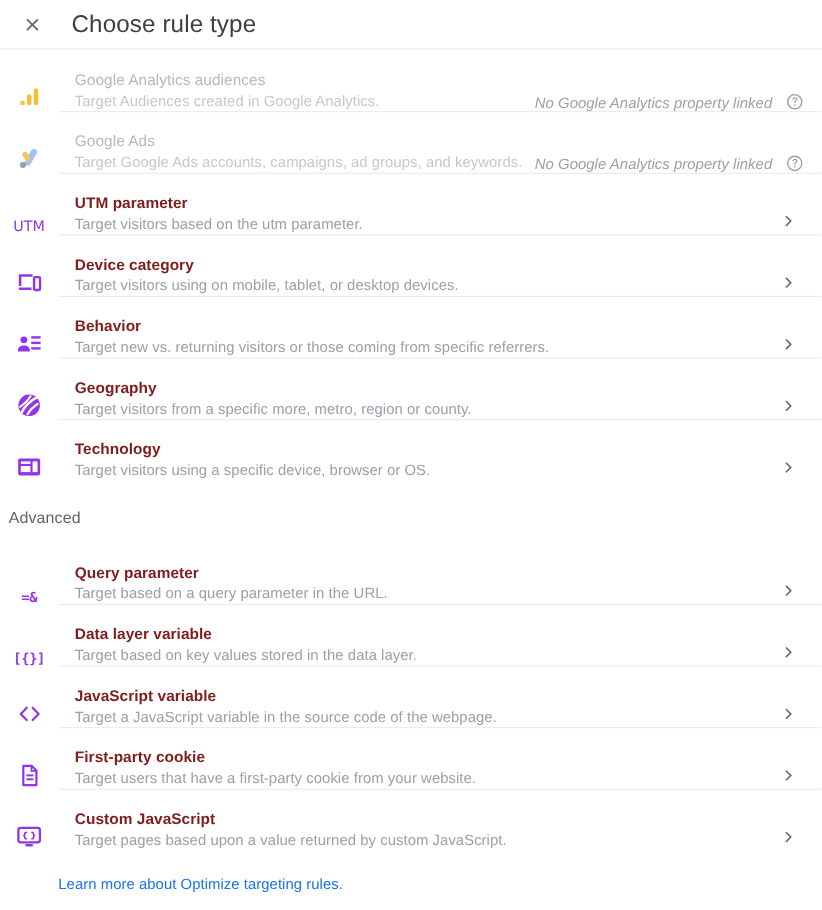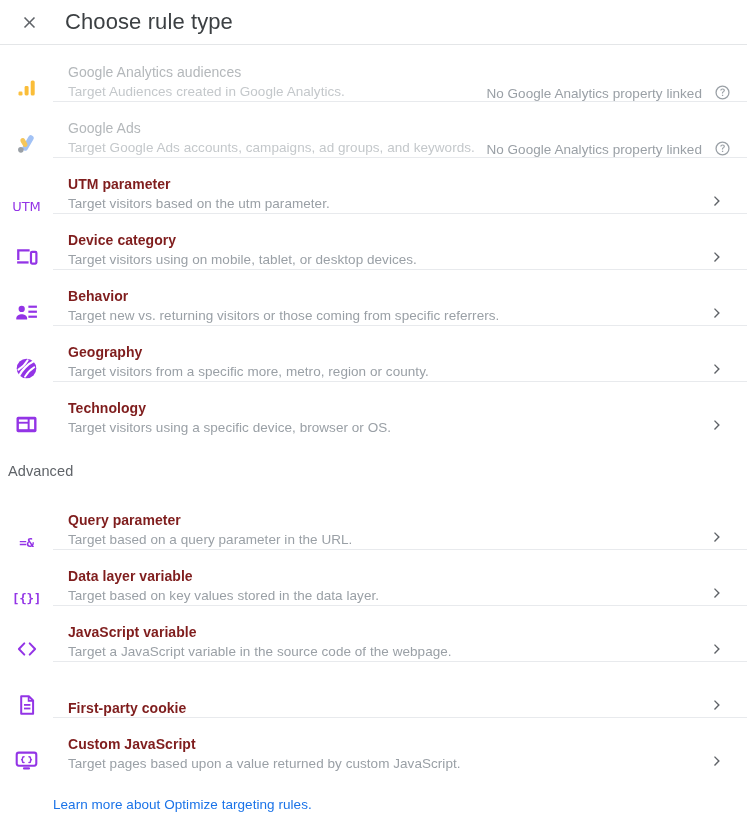--- a/index.html
+++ b/index.html
@@ -124,20 +124,21 @@
     line-height: 19px;
     letter-spacing: 0.05px;
     margin-top: 1px;
   }
   .row.disabled .row-title { color: #b4b8bb; font-weight: 400; }
   .row.disabled .row-sub   { color: #c4c8cb; }
 
   .row-status {
     flex: 0 0 auto;
     font-size: 13.5px;
+    font-style: italic;
     color: #9aa0a6;
     white-space: nowrap;
     margin-right: 11px;
     letter-spacing: 0.05px;
   }
   .help-icon {
     flex: 0 0 auto;
     width: 18px;
     height: 18px;
     display: flex;
@@ -391,20 +392,21 @@
     <div class="row-icon">
       <svg width="24" height="24" viewBox="0 0 24 24">
         <path d="M6.2 3.2h7.6l4.3 4.3v13.3H6.2z" fill="none" stroke="#9334e6" stroke-width="2" stroke-linejoin="round"></path>
         <path d="M13.6 3.4v4.4h4.4" fill="none" stroke="#9334e6" stroke-width="1.7"></path>
         <rect x="9" y="11" width="6.4" height="1.8" fill="#9334e6"></rect>
         <rect x="9" y="14.6" width="6.4" height="1.8" fill="#9334e6"></rect>
       </svg>
     </div>
     <div class="row-text">
       <div class="row-title">First-party cookie</div>
+      <div class="row-sub">Target users that have a first-party cookie from your website.</div>
     </div>
     <div class="chevron">
       <svg width="18" height="18" viewBox="0 0 24 24">
         <path d="M9.3 5.5 15.8 12l-6.5 6.5-1.3-1.3L13.2 12 8 6.8z" fill="#5f6368"></path>
       </svg>
     </div>
   </li>
 
   <li class="row">
     <div class="row-icon">

